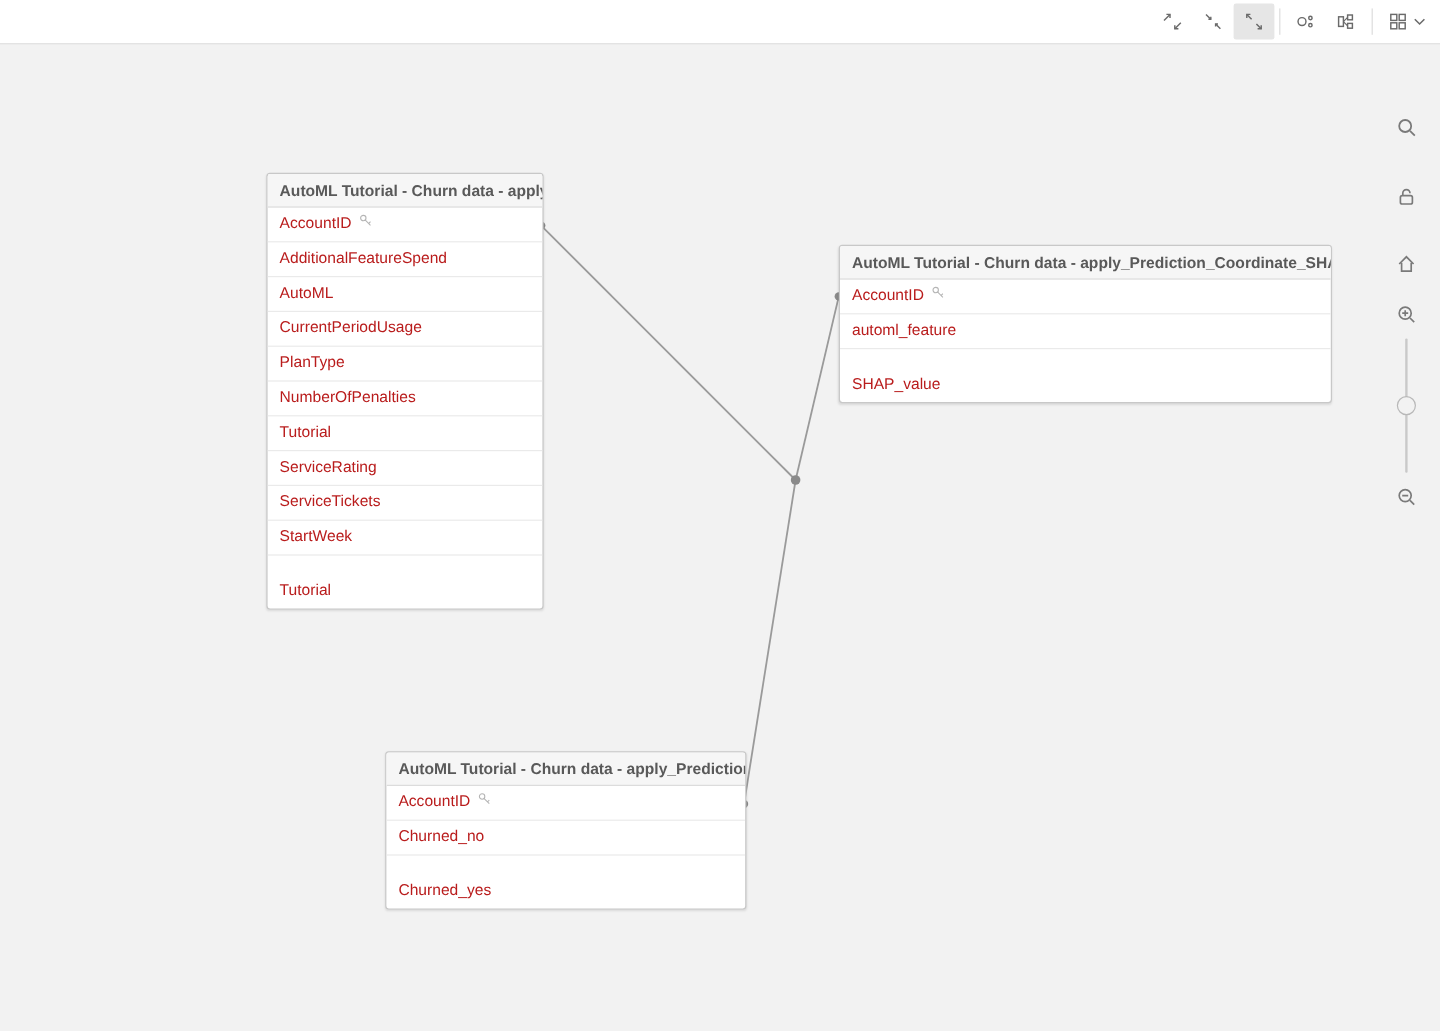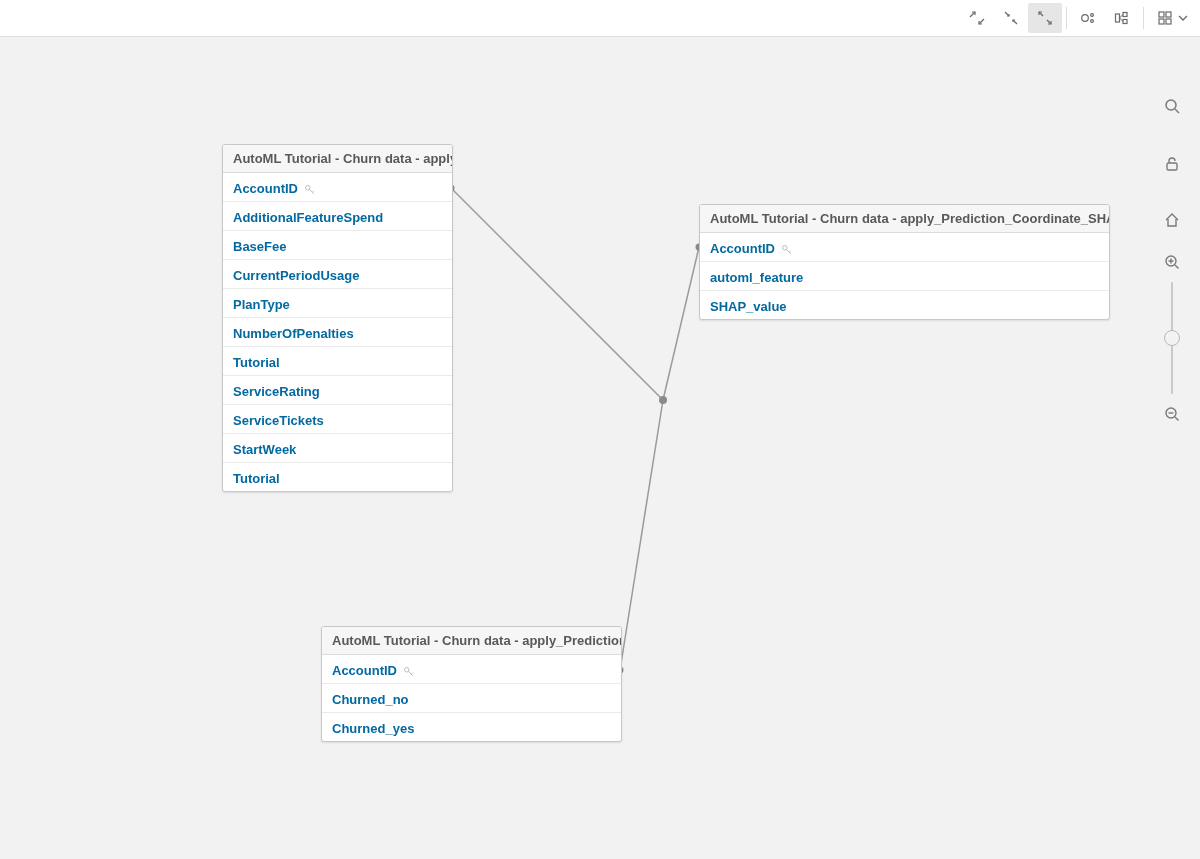--- a/index.html
+++ b/index.html
@@ -87,29 +87,29 @@
     background: #f6f6f6;
     border-bottom: 1px solid #dcdcdc;
     font-weight: 700;
     padding: 6px 10px;
     color: #595959;
     white-space: nowrap;
   }
   .table-card .field-row {
     border-bottom: 1px solid #eaeaea;
     padding: 5px 10px;
-    color: #0369a1;
+    color: #b91c1c;
     display: flex;
-    align-items: flex-end;
+    align-items: flex-start;
     white-space: nowrap;
     height: 18px;
-    font-weight: bold;
   }
   .table-card .field-row:last-child {
     border-bottom: none;
+    margin-top: 16px;
   }
   .key-icon {
     margin-left: 6px;
     display: inline-flex;
     color: #b5b5b5;
   }
 
   
   .right-tools {
     position: absolute;
@@ -241,21 +241,21 @@
         <svg width="12" height="12" viewBox="0 0 16 16">
             <circle cx="5" cy="5" r="3" stroke="#b5b5b5" stroke-width="1.2" fill="none"></circle>
             <path d="M7 7 L13 13 M11 11 L13 9" stroke="#b5b5b5" stroke-width="1.2"></path>
           </svg>
       </span>
     </div>
     <div class="field-row">
         <span>AdditionalFeatureSpend</span>
       </div>
     <div class="field-row">
-        <span>BaseFee</span>
+        <span>AutoML</span>
       </div>
     <div class="field-row">
         <span>CurrentPeriodUsage</span>
       </div>
     <div class="field-row">
         <span>PlanType</span>
       </div>
     <div class="field-row">
         <span>NumberOfPenalties</span>
       </div>

